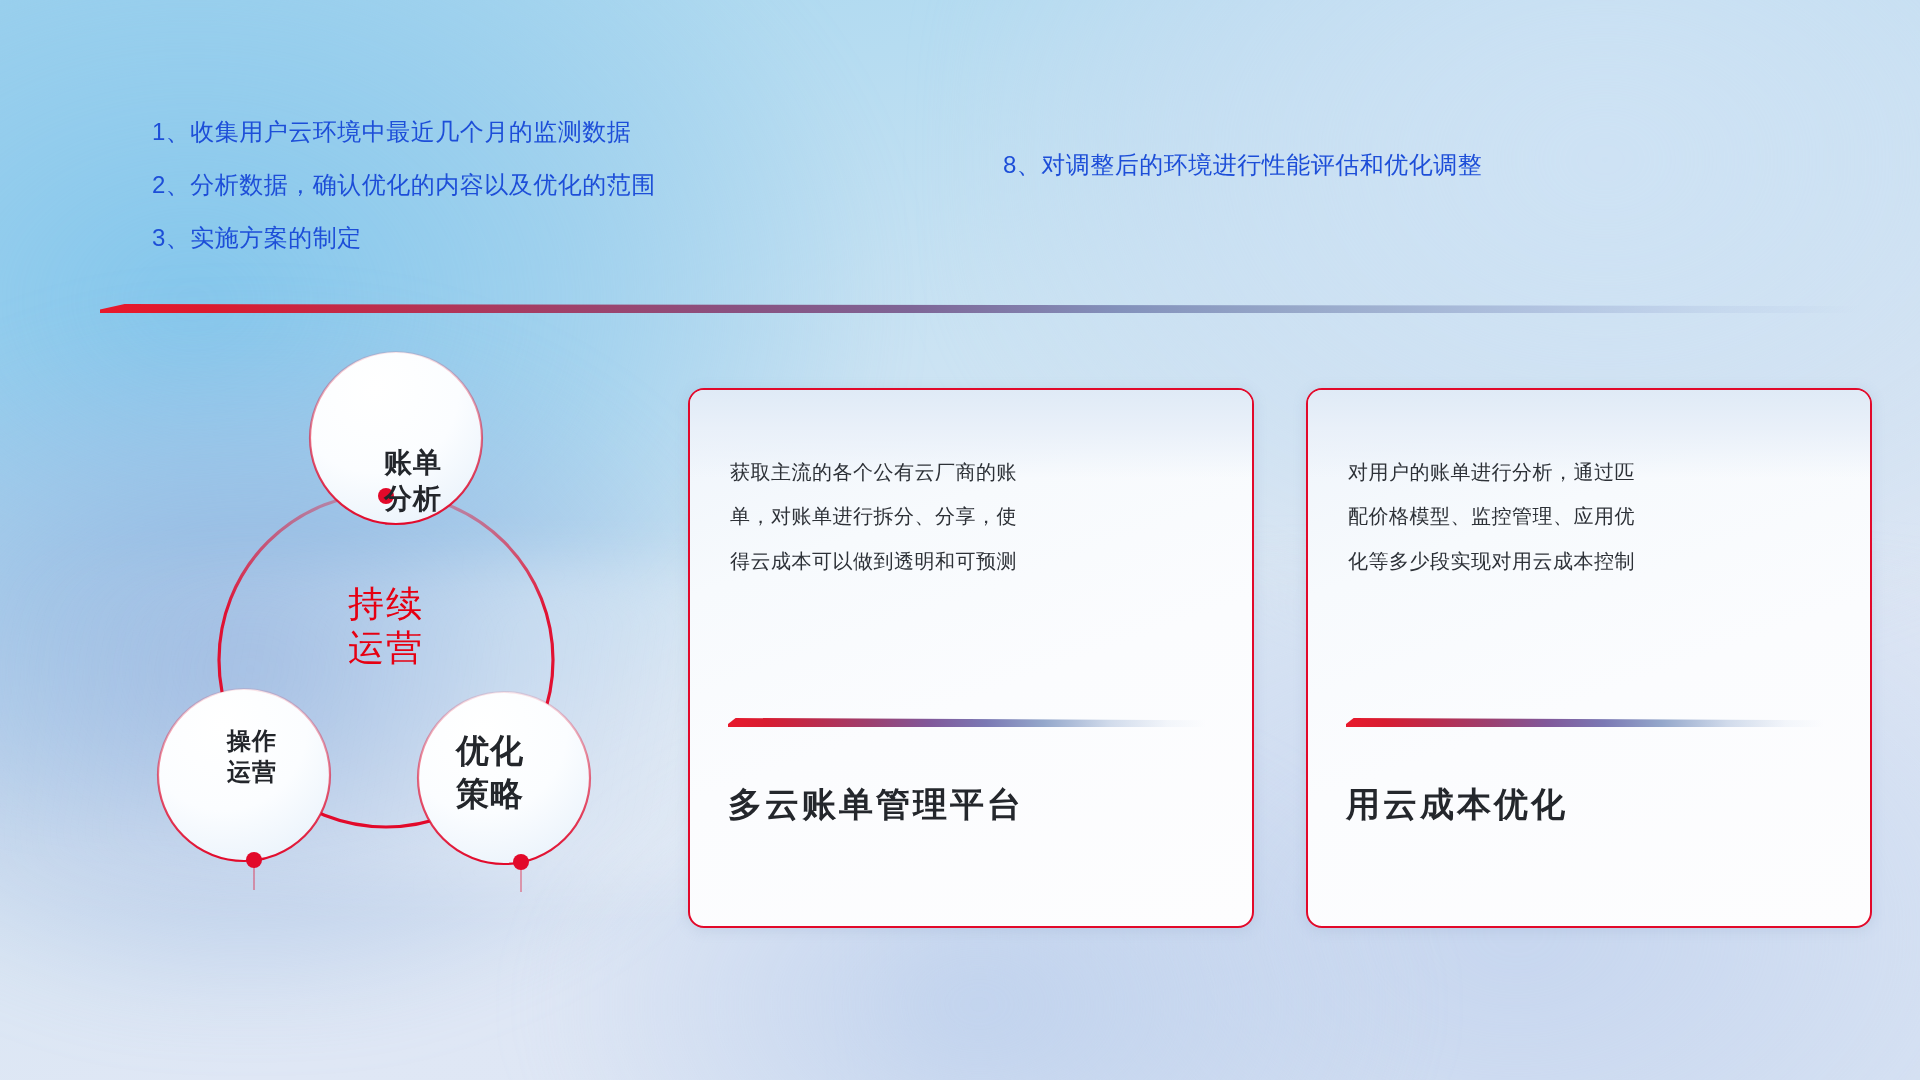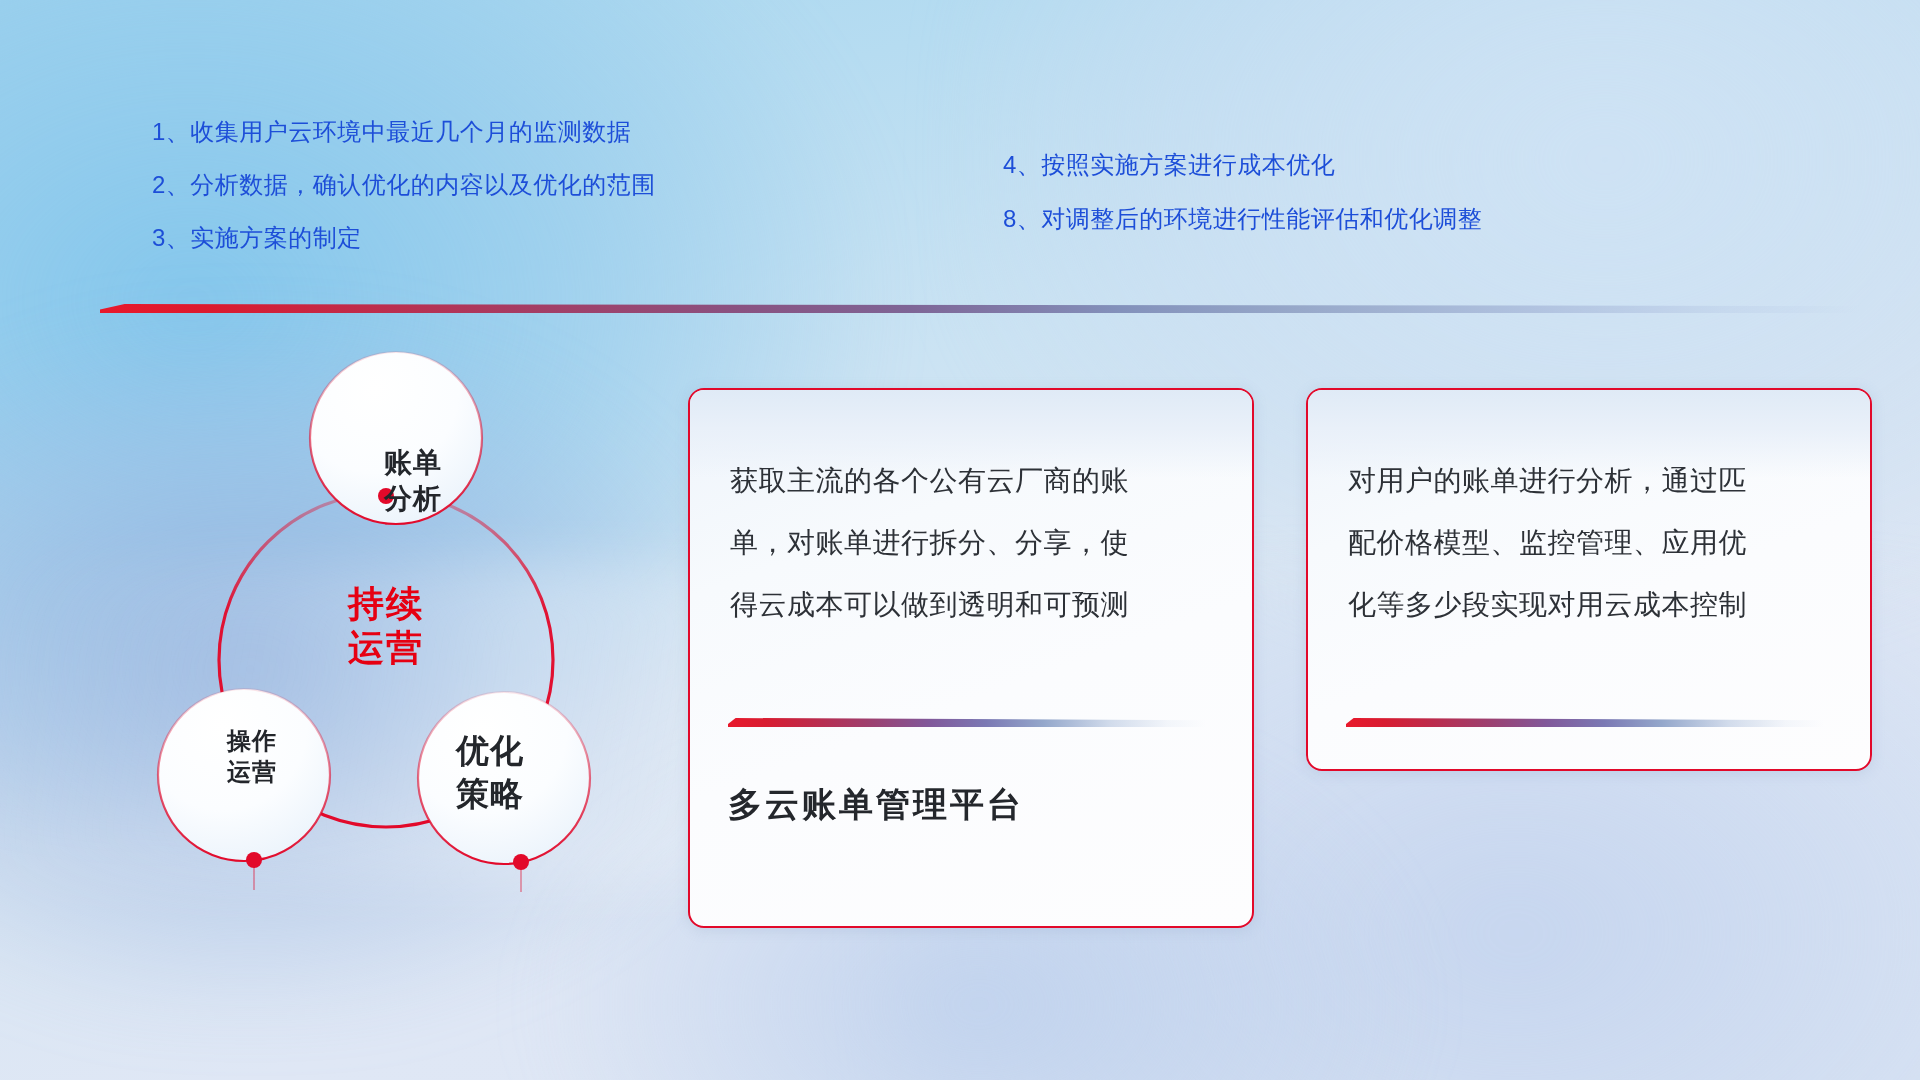--- a/index.html
+++ b/index.html
@@ -86,46 +86,46 @@
     line-height:1.30;
     letter-spacing:1px;
     white-space:pre-line;
     pointer-events:none;
   }
   .node-top   { left:232px; top:75px;  width:170px; font-size:28px;margin-top:20px; }
   .node-left  { left:76px;  top:375px; width:160px; font-size:24px; }
   .node-right { left:314px; top:380px; width:160px; font-size:33px; }
   .center-label {
     position:absolute; left:190px; top:232px; width:200px;
-    text-align:center; color:#e60012; font-weight:bold;
+    text-align:center; color:#e60012; font-weight:normal;
     font-size:36px; line-height:1.22; letter-spacing:2px;
     white-space:pre-line;
   }
 
   
   .card {
     position:absolute; z-index:4;
     border-radius:16px;
     background:linear-gradient(160deg,#eef4fb 0%, #f7fafd 28%, #fbfcfe 56%, #fdfdfe 100%);
     border:2px solid #e2092a;
     box-shadow:0 2px 14px rgba(110,140,180,.18);
     overflow:hidden;
   }
   .card::before {
     content:""; position:absolute; left:-2px; right:-2px; top:-2px; height:90px;
     background:linear-gradient(180deg,#dfeaf6 0%, #e9f0f9 45%, rgba(240,246,251,0) 100%);
     border-radius:16px 16px 0 0;
     pointer-events:none;
   }
   #card-1 { left:688px; top:388px; width:566px; height:540px; }
-  #card-2 { left:1306px; top:388px; width:566px; height:383px; }
+  #card-2 { left:1306px; top:388px; width:566px; height:540px; }
 
   .card-body {
     position:absolute; left:40px; right:34px; top:60px;
-    font-size:28px; color:#2d3137; line-height:2.22;
+    font-size:20px; color:#2d3137; line-height:2.22;
     letter-spacing:.5px; white-space:pre-line;
   }
   .card-accent {
     position:absolute; left:38px; width:478px; height:9px; top:328px;
   }
   .card-accent .bar {
     position:absolute; inset:0;
     background:linear-gradient(90deg,
       #e8192c 0%, #d81c31 8%, #bc2b4c 18%, #9c4070 30%,
       #81589a 42%, #7b79b4 54%, #94a7cb 66%,
@@ -152,21 +152,20 @@
   <div class="bg-sheen"></div>
 </div>
 
 <div class="bullets" id="bullets-left">
   <div class="bullet-line">1、收集用户云环境中最近几个月的监测数据</div>
   <div class="bullet-line">2、分析数据，确认优化的内容以及优化的范围</div>
   <div class="bullet-line">3、实施方案的制定</div>
 </div>
 
 <div class="bullets" id="bullets-right">
-  <div class="bullet-line">4、按照实施方案进行成本优化</div>
   <div class="bullet-line">8、对调整后的环境进行性能评估和优化调整</div>
 </div>
 
 <div id="divider">
   <div class="bar"></div>
 </div>
 
 <div id="diagram">
   <svg viewBox="0 0 560 620" width="560" height="620">
     <defs>

